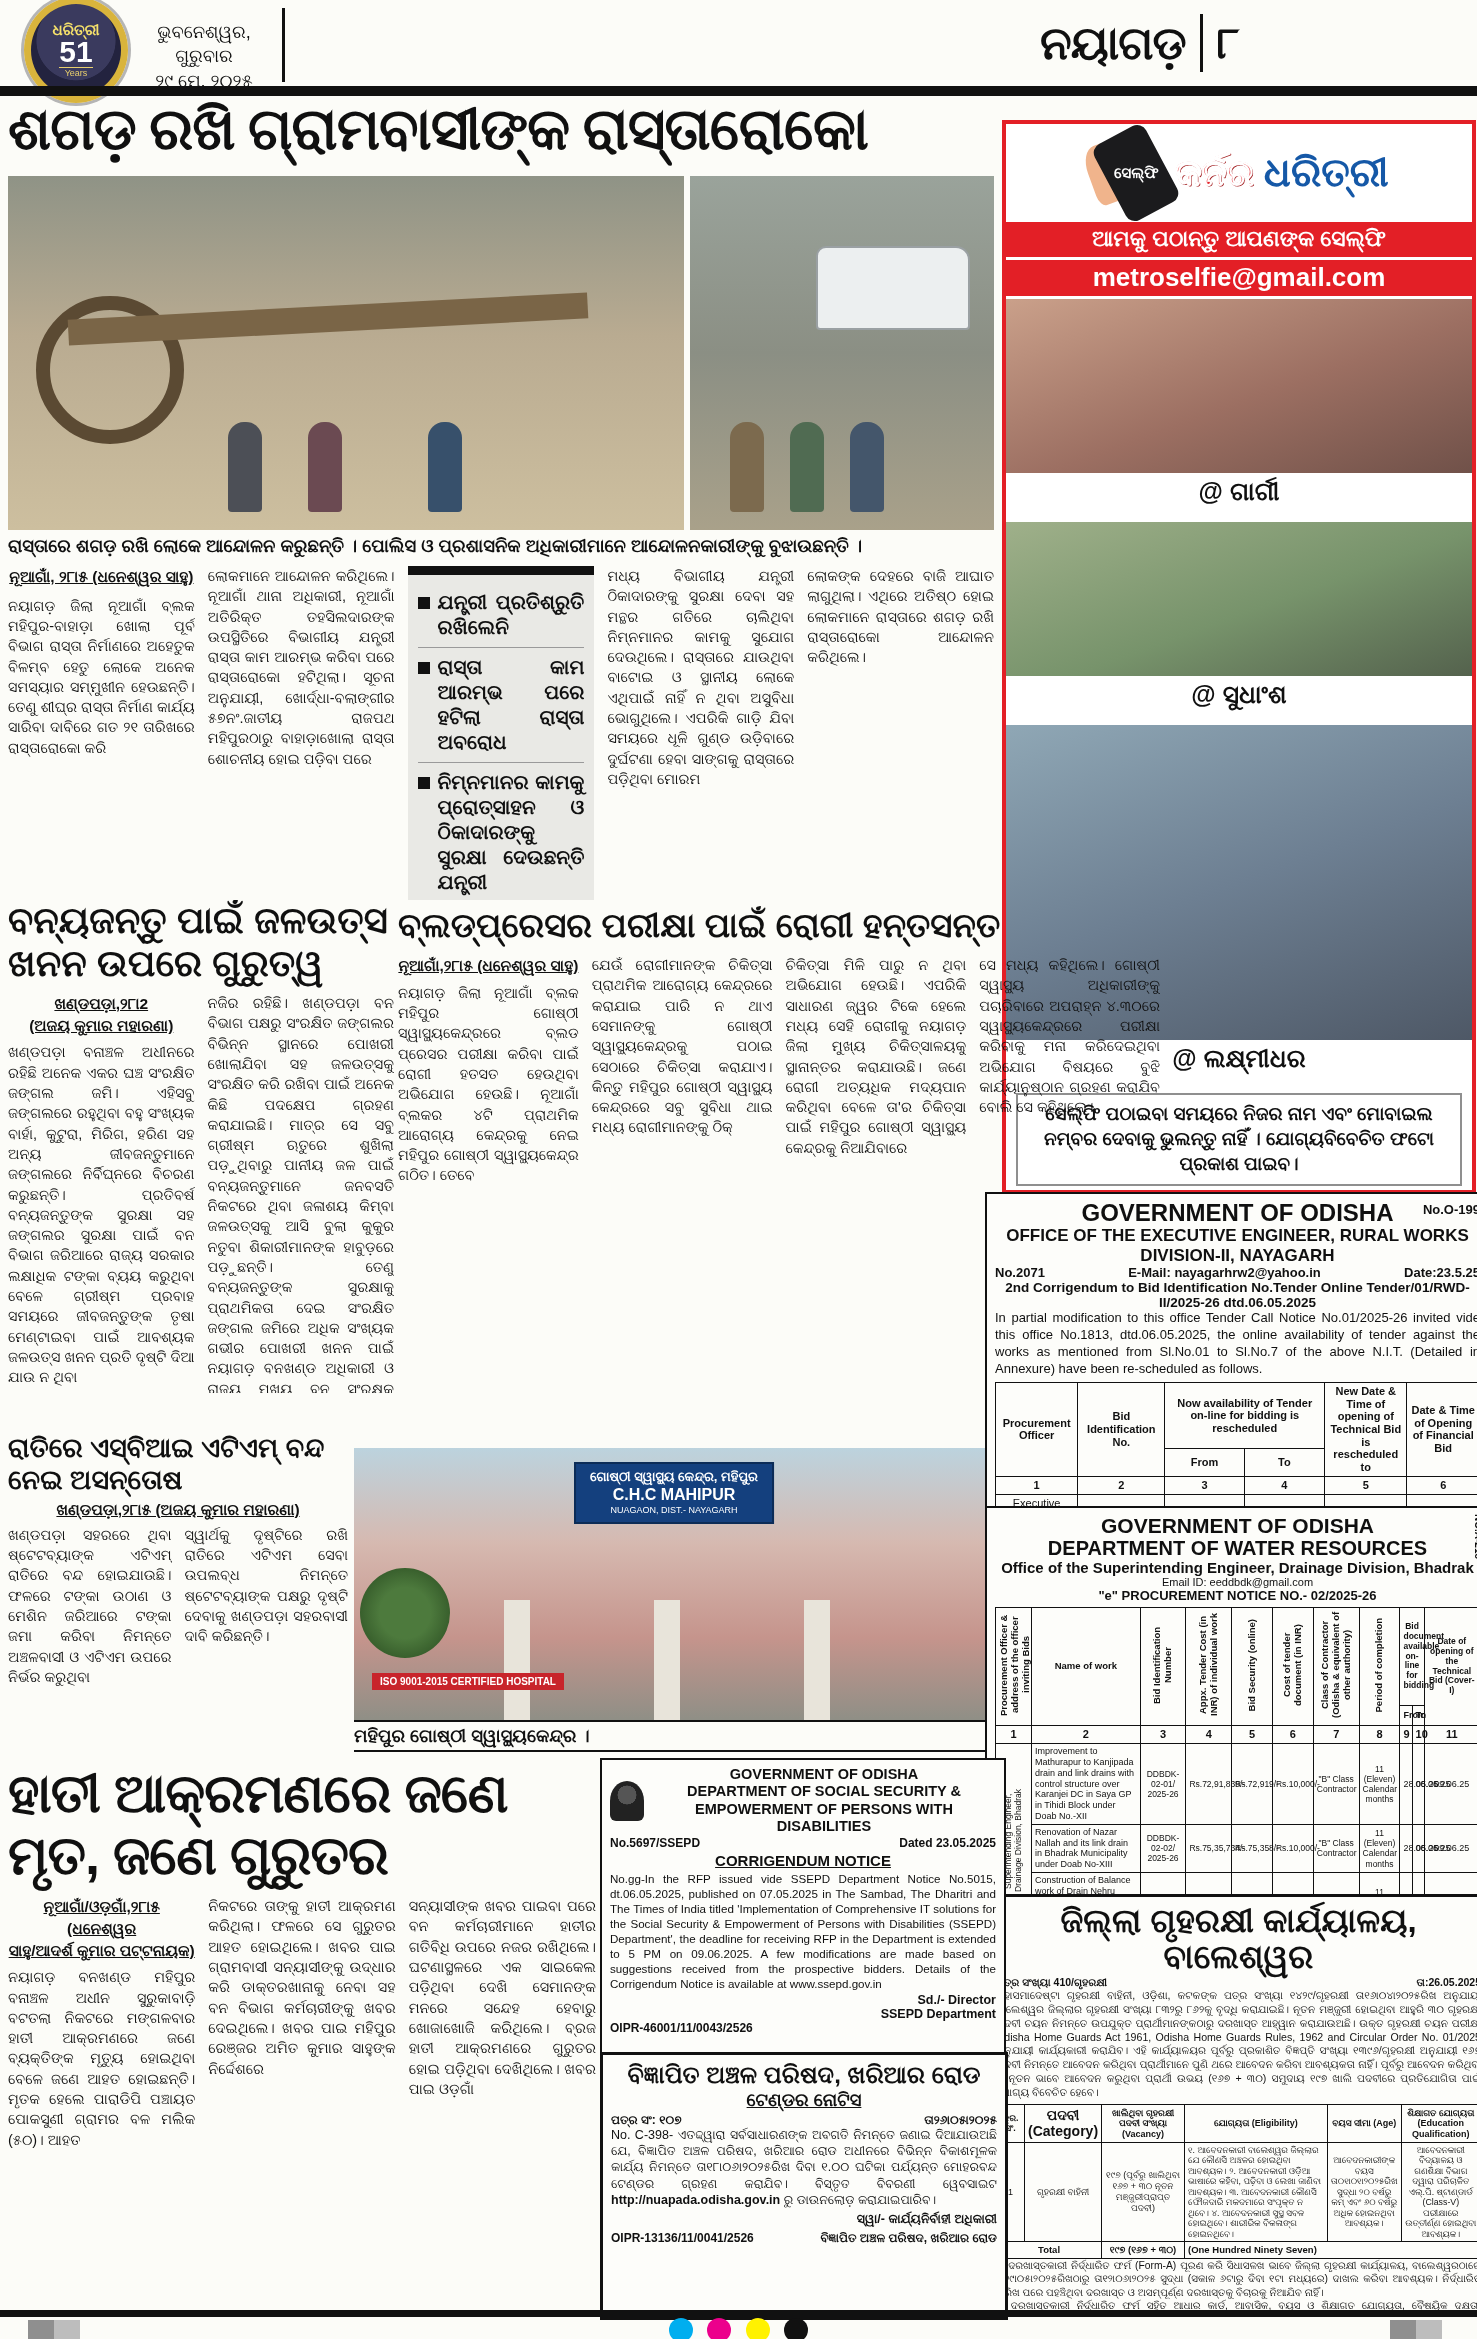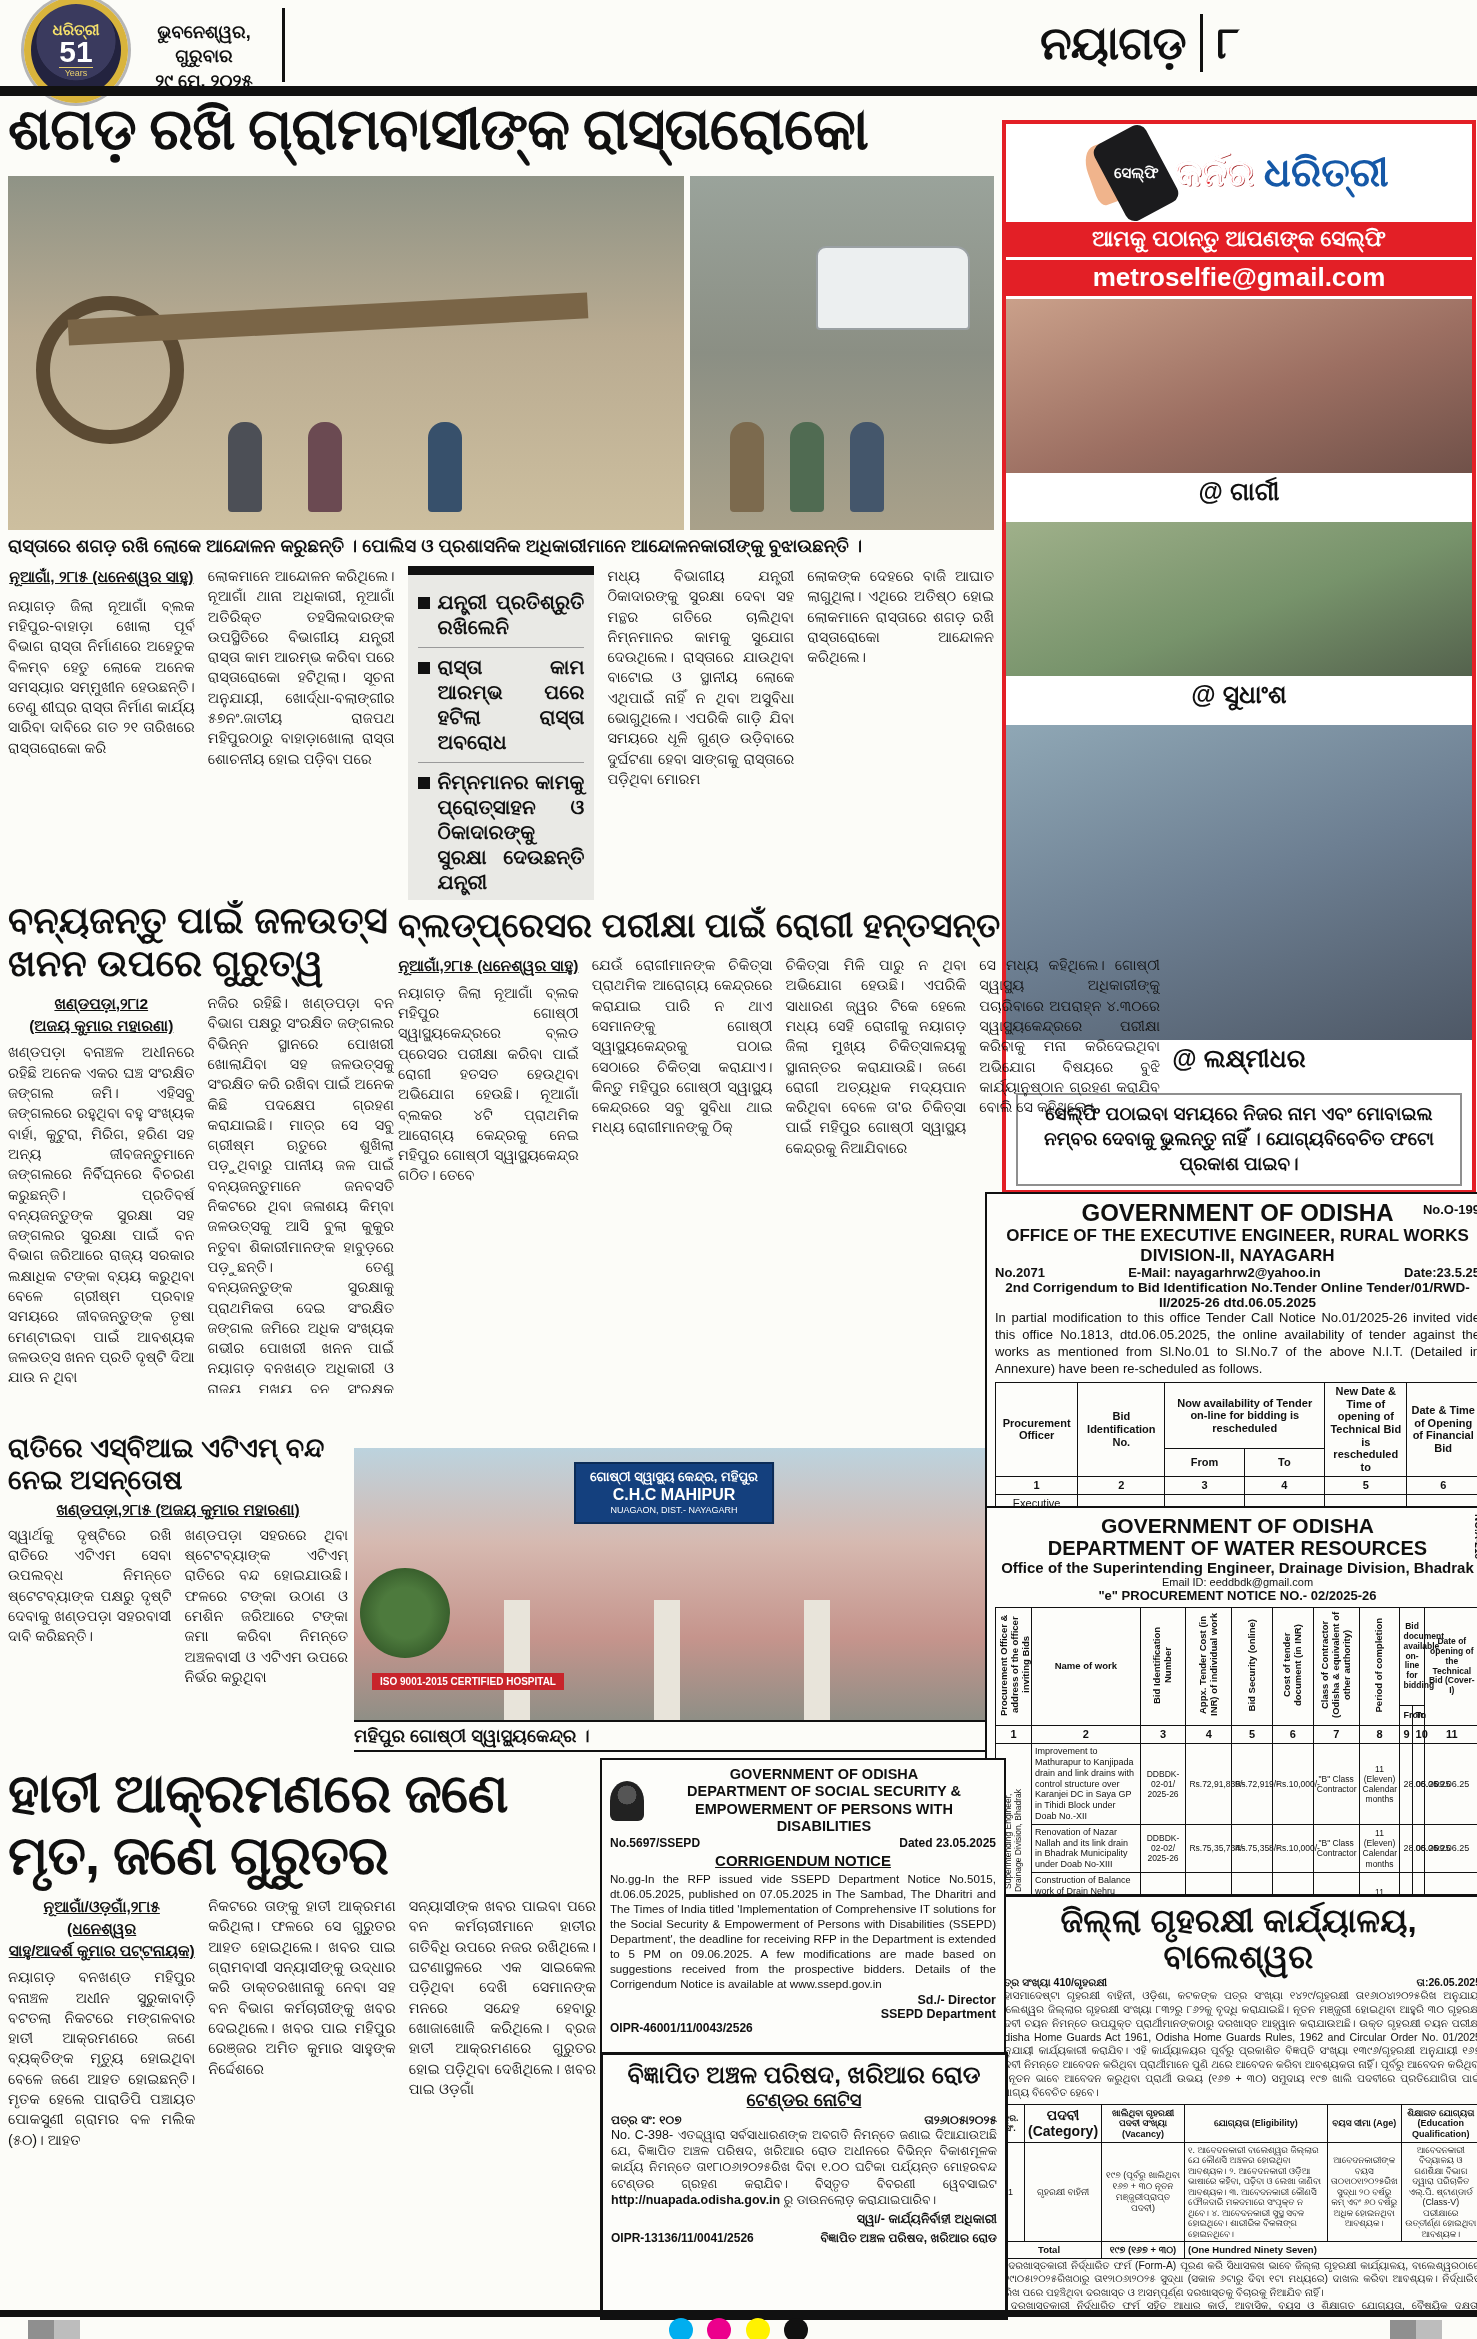--- a/index.html
+++ b/index.html
@@ -6,21 +6,21 @@
   .page{position:relative;width:1477px;height:2339px;margin:0 auto;background:#fcfcf8;
         font-family:"Liberation Sans",sans-serif;color:#101010;overflow:hidden;}
   .abs{position:absolute;}
   
   .logo-badge{width:104px;height:92px;display:flex;align-items:center;justify-content:center;}
   .logo-ring{width:92px;height:92px;border-radius:50%;background:radial-gradient(circle at 50% 40%,#3a3a5e 55%,#23233f 56%);
              border:7px solid #d9b43c;box-shadow:0 0 0 3px #b5b5b5;display:flex;flex-direction:column;align-items:center;justify-content:center;}
   .logo-title{color:#f7e26b;font-size:15px;font-weight:bold;line-height:1;}
   .logo-years{color:#fff;font-size:30px;font-weight:bold;line-height:1;}
   .logo-years-label{color:#e8cf6d;font-size:9px;line-height:1;border-top:1px solid #e8cf6d;padding:1px 6px 0;}
-  .date-block{text-align:center;font-weight:bold;font-size:18px;line-height:1.35;}
+  .date-block{text-align:center;font-weight:normal;font-size:18px;line-height:1.35;}
   .mast-vrule{width:3px;background:#111;}
   .edition{font-size:46px;font-weight:bold;letter-spacing:-1px;}
   .pageno{font-size:44px;font-weight:bold;}
   .black-rule{background:#111;}
   
   .headline-xl{font-size:58px;font-weight:bold;line-height:1.05;letter-spacing:-1px;}
   .headline-m{font-size:34px;font-weight:bold;line-height:1.15;}
   .headline-s{font-size:27px;font-weight:bold;line-height:1.2;}
   .dateline{font-weight:bold;font-size:15.5px;text-align:center;}
   .dateline u{text-decoration:underline;}
@@ -203,22 +203,22 @@
       <div class="scol">ଯେଉଁ ରୋଗୀମାନଙ୍କ ଚିକିତ୍ସା ପ୍ରାଥମିକ ଆରୋଗ୍ୟ କେନ୍ଦ୍ରରେ କରାଯାଇ ପାରି ନ ଥାଏ ସେମାନଙ୍କୁ ଗୋଷ୍ଠୀ ସ୍ୱାସ୍ଥ୍ୟକେନ୍ଦ୍ରକୁ ପଠାଇ ସେଠାରେ ଚିକିତ୍ସା କରାଯାଏ। କିନ୍ତୁ ମହିପୁର ଗୋଷ୍ଠୀ ସ୍ୱାସ୍ଥ୍ୟ କେନ୍ଦ୍ରରେ ସବୁ ସୁବିଧା ଥାଇ ମଧ୍ୟ ରୋଗୀମାନଙ୍କୁ ଠିକ୍</div>
       <div class="scol">ଚିକିତ୍ସା ମିଳି ପାରୁ ନ ଥିବା ଅଭିଯୋଗ ହେଉଛି। ଏପରିକି ସାଧାରଣ ଜ୍ୱର ଟିକେ ହେଲେ ମଧ୍ୟ ସେହି ରୋଗୀକୁ ନୟାଗଡ଼ ଜିଲା ମୁଖ୍ୟ ଚିକିତ୍ସାଳୟକୁ ସ୍ଥାନାନ୍ତର କରାଯାଉଛି। ଜଣେ ରୋଗୀ ଅତ୍ୟଧିକ ମଦ୍ୟପାନ କରିଥିବା ବେଳେ ତା'ର ଚିକିତ୍ସା ପାଇଁ ମହିପୁର ଗୋଷ୍ଠୀ ସ୍ୱାସ୍ଥ୍ୟ କେନ୍ଦ୍ରକୁ ନିଆଯିବାରେ</div>
       <div class="scol">ସେ ମଧ୍ୟ କହିଥିଲେ। ଗୋଷ୍ଠୀ ସ୍ୱାସ୍ଥ୍ୟ ଅଧିକାରୀଙ୍କୁ ପଚାରିବାରେ ଅପରାହ୍ନ ୪.୩୦ରେ ସ୍ୱାସ୍ଥ୍ୟକେନ୍ଦ୍ରରେ ପରୀକ୍ଷା କରିବାକୁ ମନା କରିଦେଇଥିବା ଅଭିଯୋଗ ବିଷୟରେ ବୁଝି କାର୍ଯ୍ୟାନୁଷ୍ଠାନ ଗ୍ରହଣ କରାଯିବ ବୋଲି ସେ କହିଥିଲେ।</div>
     </div>
   </div>
 
   <div class="abs" style="left:8px;top:1432px;width:340px;height:314px;overflow:hidden;">
     <div class="headline-s">ରାତିରେ ଏସ୍‌ବିଆଇ ଏଟିଏମ୍ ବନ୍ଦ ନେଇ ଅସନ୍ତୋଷ</div>
     <div class="dateline" style="margin-top:4px;"><u>ଖଣ୍ଡପଡ଼ା,୨୮ା୫ (ଅଜୟ କୁମାର ମହାରଣା)</u></div>
     <div class="story-cols" style="margin-top:6px;height:220px;">
+      <div class="scol">ଖଣ୍ଡପଡ଼ା ସହରରେ ଥିବା ଷ୍ଟେଟବ୍ୟାଙ୍କ ଏଟିଏମ୍ ରାତିରେ ବନ୍ଦ ହୋଇଯାଉଛି। ଫଳରେ ଟଙ୍କା ଉଠାଣ ଓ ମେଶିନ ଜରିଆରେ ଟଙ୍କା ଜମା କରିବା ନିମନ୍ତେ ଅଞ୍ଚଳବାସୀ ଓ ଏଟିଏମ ଉପରେ ନିର୍ଭର କରୁଥିବା</div>
       <div class="scol">ସ୍ୱାର୍ଥକୁ ଦୃଷ୍ଟିରେ ରଖି ରାତିରେ ଏଟିଏମ ସେବା ଉପଲବ୍ଧ ନିମନ୍ତେ ଷ୍ଟେଟବ୍ୟାଙ୍କ ପକ୍ଷରୁ ଦୃଷ୍ଟି ଦେବାକୁ ଖଣ୍ଡପଡ଼ା ସହରବାସୀ ଦାବି କରିଛନ୍ତି।</div>
-      <div class="scol">ଖଣ୍ଡପଡ଼ା ସହରରେ ଥିବା ଷ୍ଟେଟବ୍ୟାଙ୍କ ଏଟିଏମ୍ ରାତିରେ ବନ୍ଦ ହୋଇଯାଉଛି। ଫଳରେ ଟଙ୍କା ଉଠାଣ ଓ ମେଶିନ ଜରିଆରେ ଟଙ୍କା ଜମା କରିବା ନିମନ୍ତେ ଅଞ୍ଚଳବାସୀ ଓ ଏଟିଏମ ଉପରେ ନିର୍ଭର କରୁଥିବା</div>
     </div>
   </div>
 
   <div class="abs hosp photo-rule" style="left:354px;top:1448px;width:640px;height:272px;">
     <div class="palm"></div>
     <div class="hosp-sign">
       <div style="font-size:13px;font-weight:bold;">ଗୋଷ୍ଠୀ ସ୍ୱାସ୍ଥ୍ୟ କେନ୍ଦ୍ର, ମହିପୁର</div>
       <div style="font-size:16px;font-weight:bold;">C.H.C MAHIPUR</div>
       <div style="font-size:9px;">NUAGAON, DIST.- NAYAGARH</div>
     </div>

